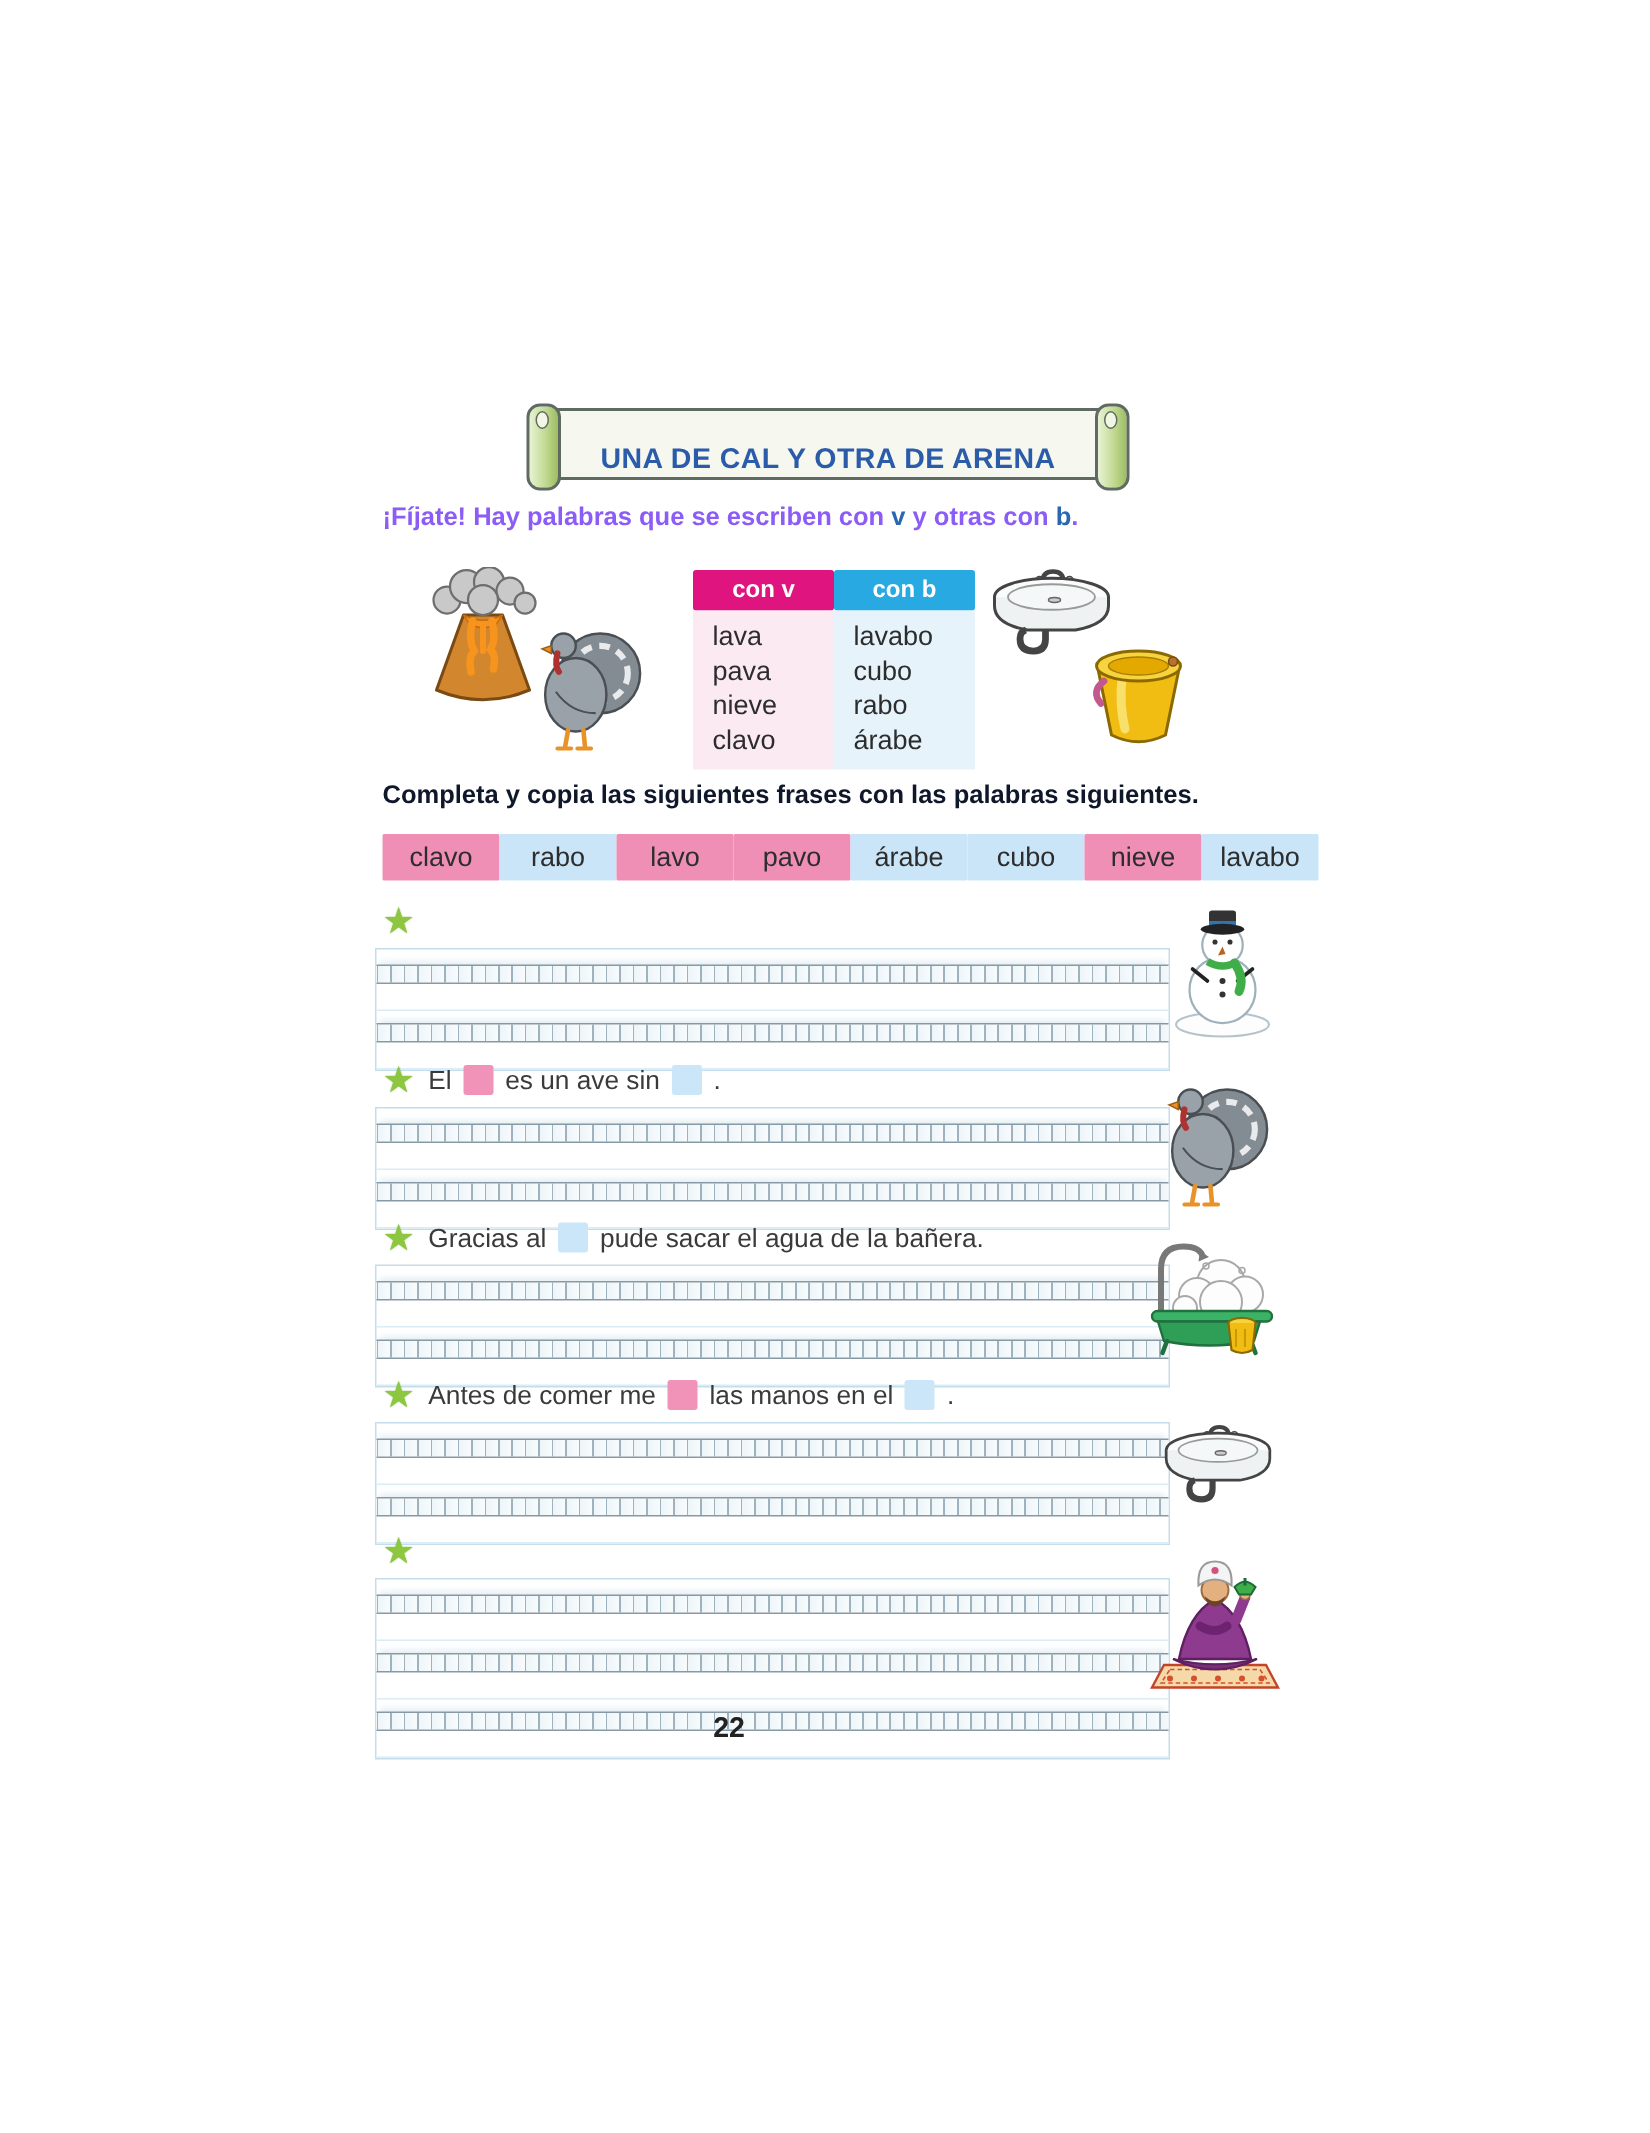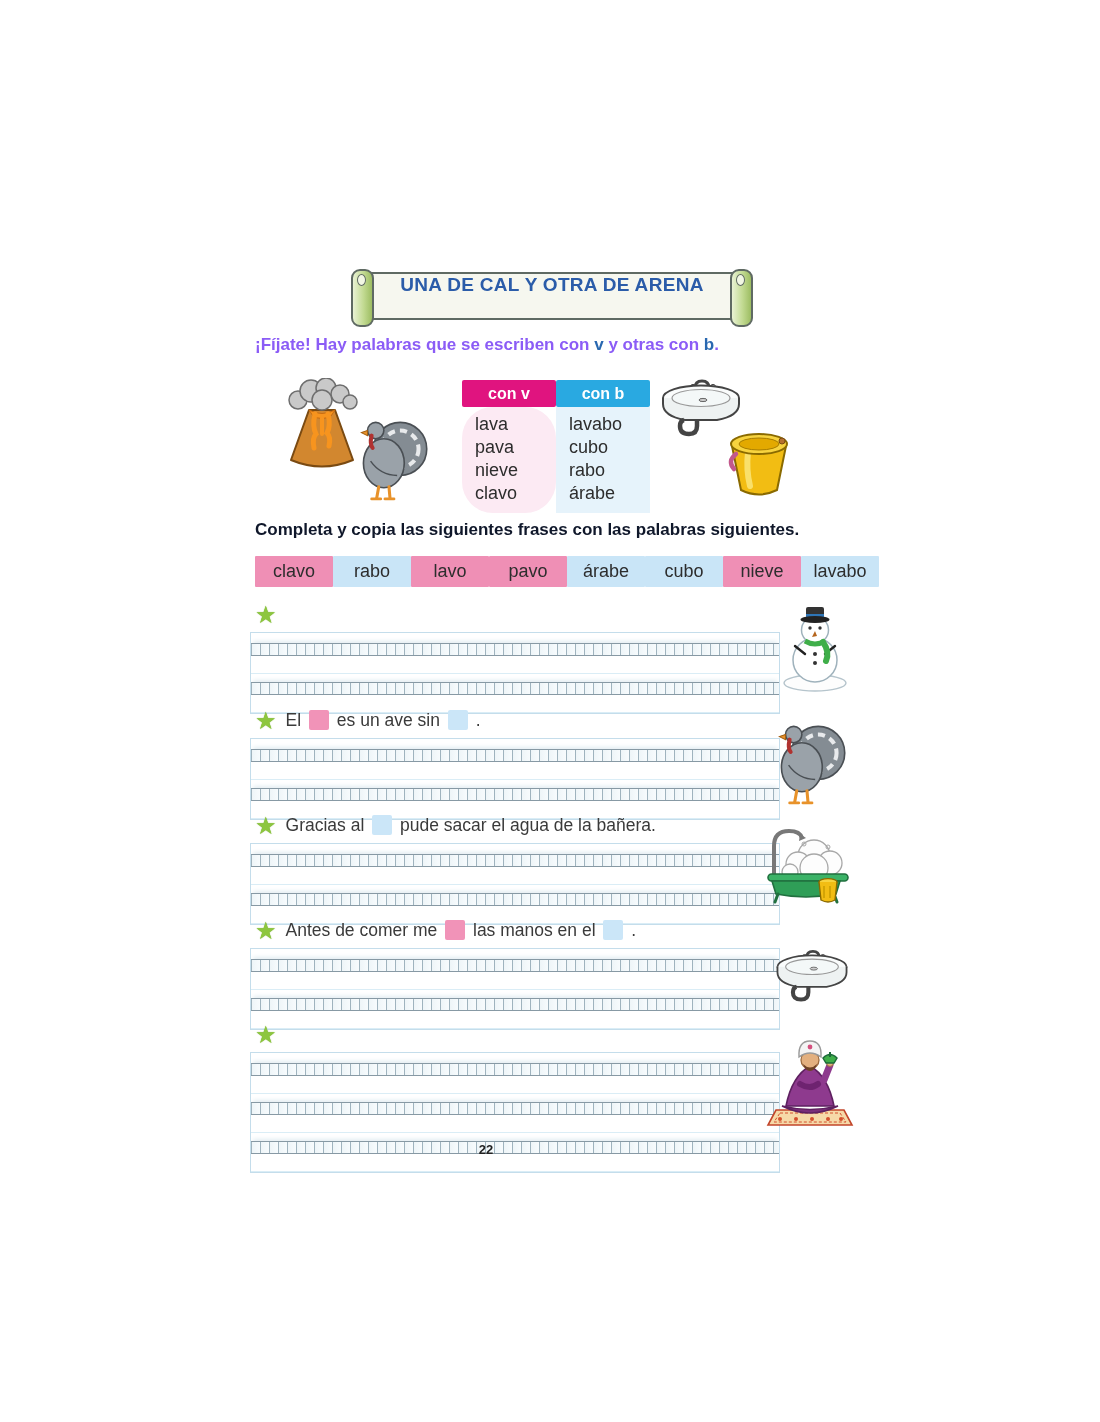--- a/index.html
+++ b/index.html
@@ -2,21 +2,21 @@
 <html><head>
 <meta charset="utf-8">
 <style>
   html,body{margin:0;padding:0;background:#ffffff;}
   .page{position:relative;width:1100px;height:1422px;background:#ffffff;overflow:hidden;
         font-family:"Liberation Sans", sans-serif;color:#3a3a3a;}
 
   
   .banner{position:absolute;left:357px;top:272px;width:386px;height:44px;
           background:#f6f7ef;border:2px solid #5f6a63;border-radius:3px;
-          display:flex;align-items:flex-start;justify-content:center;}
+          display:flex;align-items:flex-end;justify-content:center;}
   .banner-title{font-size:19px;font-weight:bold;color:#2b5ca9;letter-spacing:.3px;}
   .scroll-end{position:absolute;top:-5px;width:19px;height:54px;
           background:linear-gradient(90deg,#e9f2d4,#c2da92 55%,#9dbd62);
           border:2px solid #5f6a63;border-radius:9px;}
   .scroll-end.left{left:-8px;} .scroll-end.right{right:-8px;}
   .scroll-curl{position:absolute;top:3px;left:4px;width:7px;height:10px;border-radius:50%;
           border:1.5px solid #5f6a63;background:#f2f7e4;}
 
   
   .intro{position:absolute;left:255px;top:335px;font-size:17px;font-weight:bold;white-space:pre;}
@@ -44,21 +44,21 @@
   .blank-pink{background:#f193b8;} .blank-blue{background:#cbe6f8;}
 
   .wblock{position:relative;width:528px;border:1px solid #c4ddeb;background:#ffffff;margin-top:7px;padding-top:2px;}
   .wrow{position:relative;height:30px;border-bottom:1px solid #daedf6;}
   .wband{margin-top:8px;height:11px;border-top:1.6px solid #8799a4;border-bottom:1.6px solid #8799a4;
          background-image:repeating-linear-gradient(90deg,#9fb3be 0,#9fb3be 1px,#eef5f8 1px,#f7fbfd 9px);
          box-shadow:0 -4px 4px -2px #e3edf2;}
 
   .illus{position:absolute;}
   .page-number{position:absolute;left:0;top:1142px;width:972px;text-align:center;
-               font-size:13px;font-weight:bold;color:#222;}
+               font-size:19px;font-weight:bold;color:#222;}
 </style>
 </head>
 <body>
 
 <div class="page">
 
   <div class="banner">
     <span class="scroll-end left">
         <span class="scroll-curl"></span>
       </span>
@@ -113,21 +113,21 @@
   <ellipse cx="35" cy="20" rx="28" ry="10" fill="#f7d33f" stroke="#8a6a00" stroke-width="2"></ellipse>
   <ellipse cx="35" cy="20" rx="20" ry="6" fill="#e3a900" stroke="#a87d00"></ellipse>
   <path d="M12 30 q-9 7 -2 15" stroke="#c2588c" stroke-width="4.5" fill="none" stroke-linecap="round"></path>
   <circle cx="58" cy="17" r="3" fill="#b5712f" stroke="#7a4a12"></circle>
 </svg></div>
     </div>
 
   <div id="word-table">
       <div class="word-col" style="left: 462px;">
         <div class="col-header" style="background: rgb(224, 20, 127);">con v</div>
-        <div class="col-body" style="background: rgb(252, 234, 243); border-radius: 31px;">
+        <div class="col-body" style="background: rgb(252, 234, 243);">
           <div class="col-word">lava</div>
           <div class="col-word">pava</div>
           <div class="col-word">nieve</div>
           <div class="col-word">clavo</div>
         </div>
       </div>
       <div class="word-col" style="left: 556px;">
         <div class="col-header" style="background: rgb(41, 169, 225);">con b</div>
         <div class="col-body" style="background: rgb(230, 243, 251);">
           <div class="col-word">lavabo</div>

